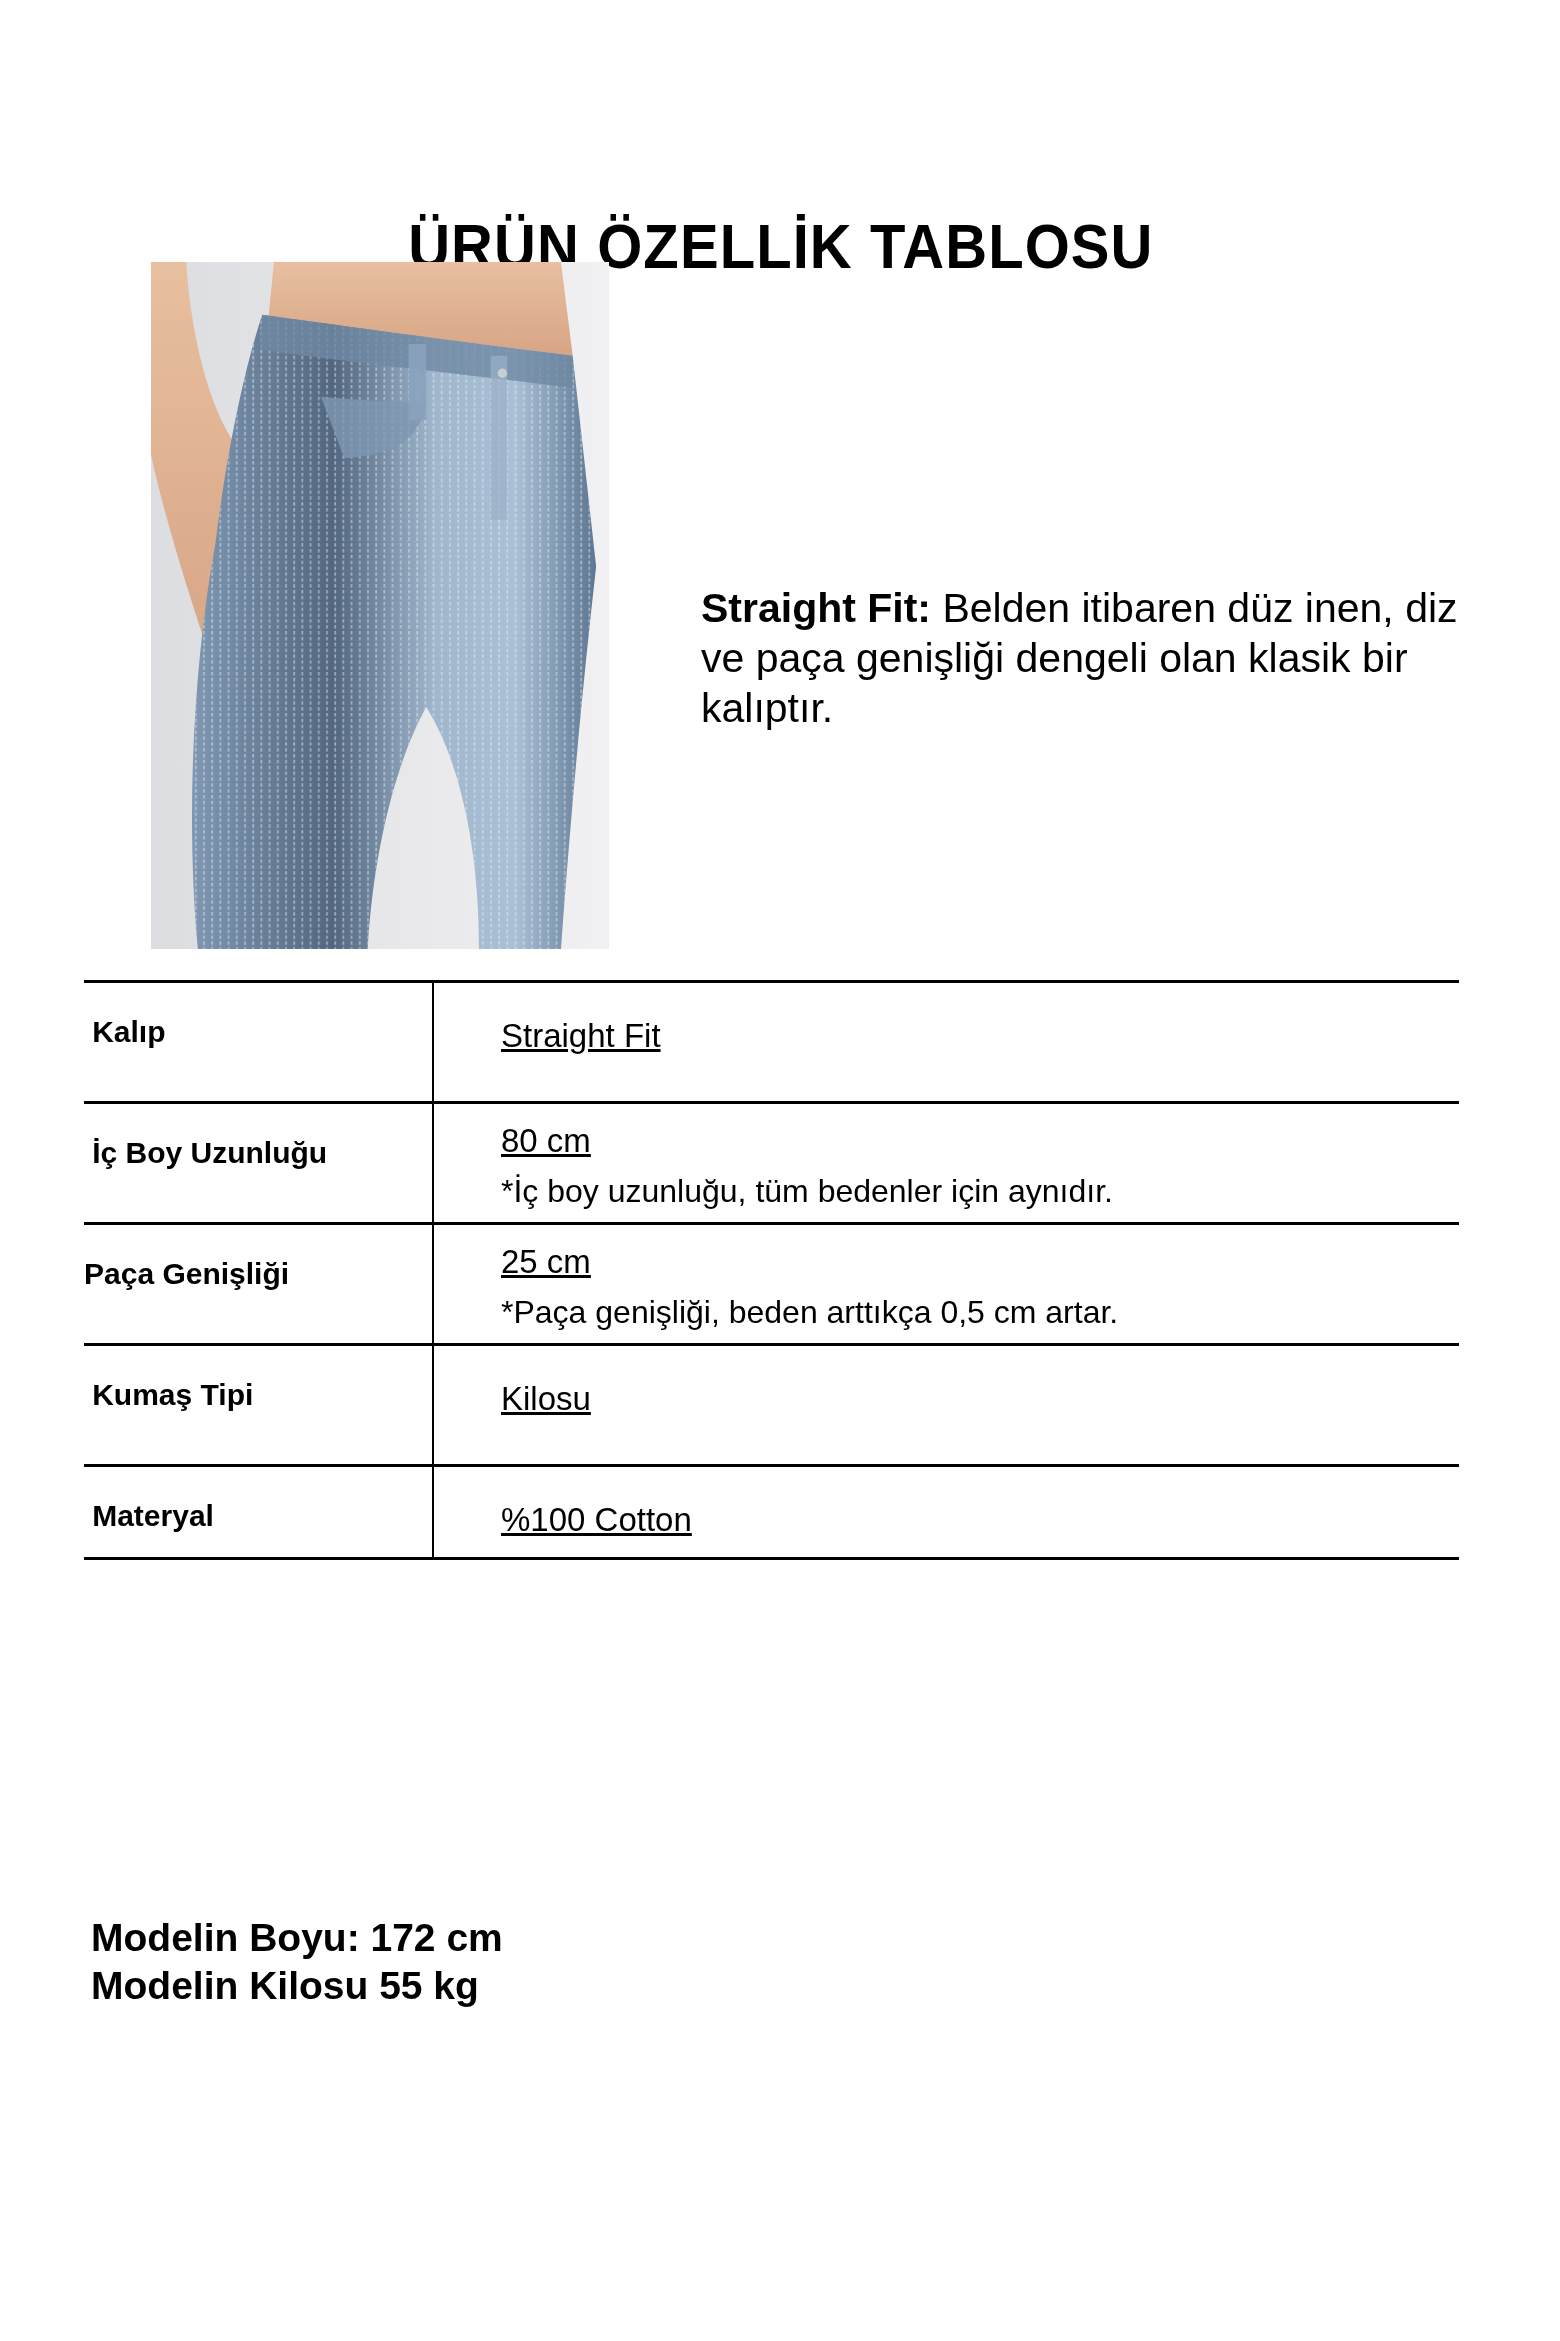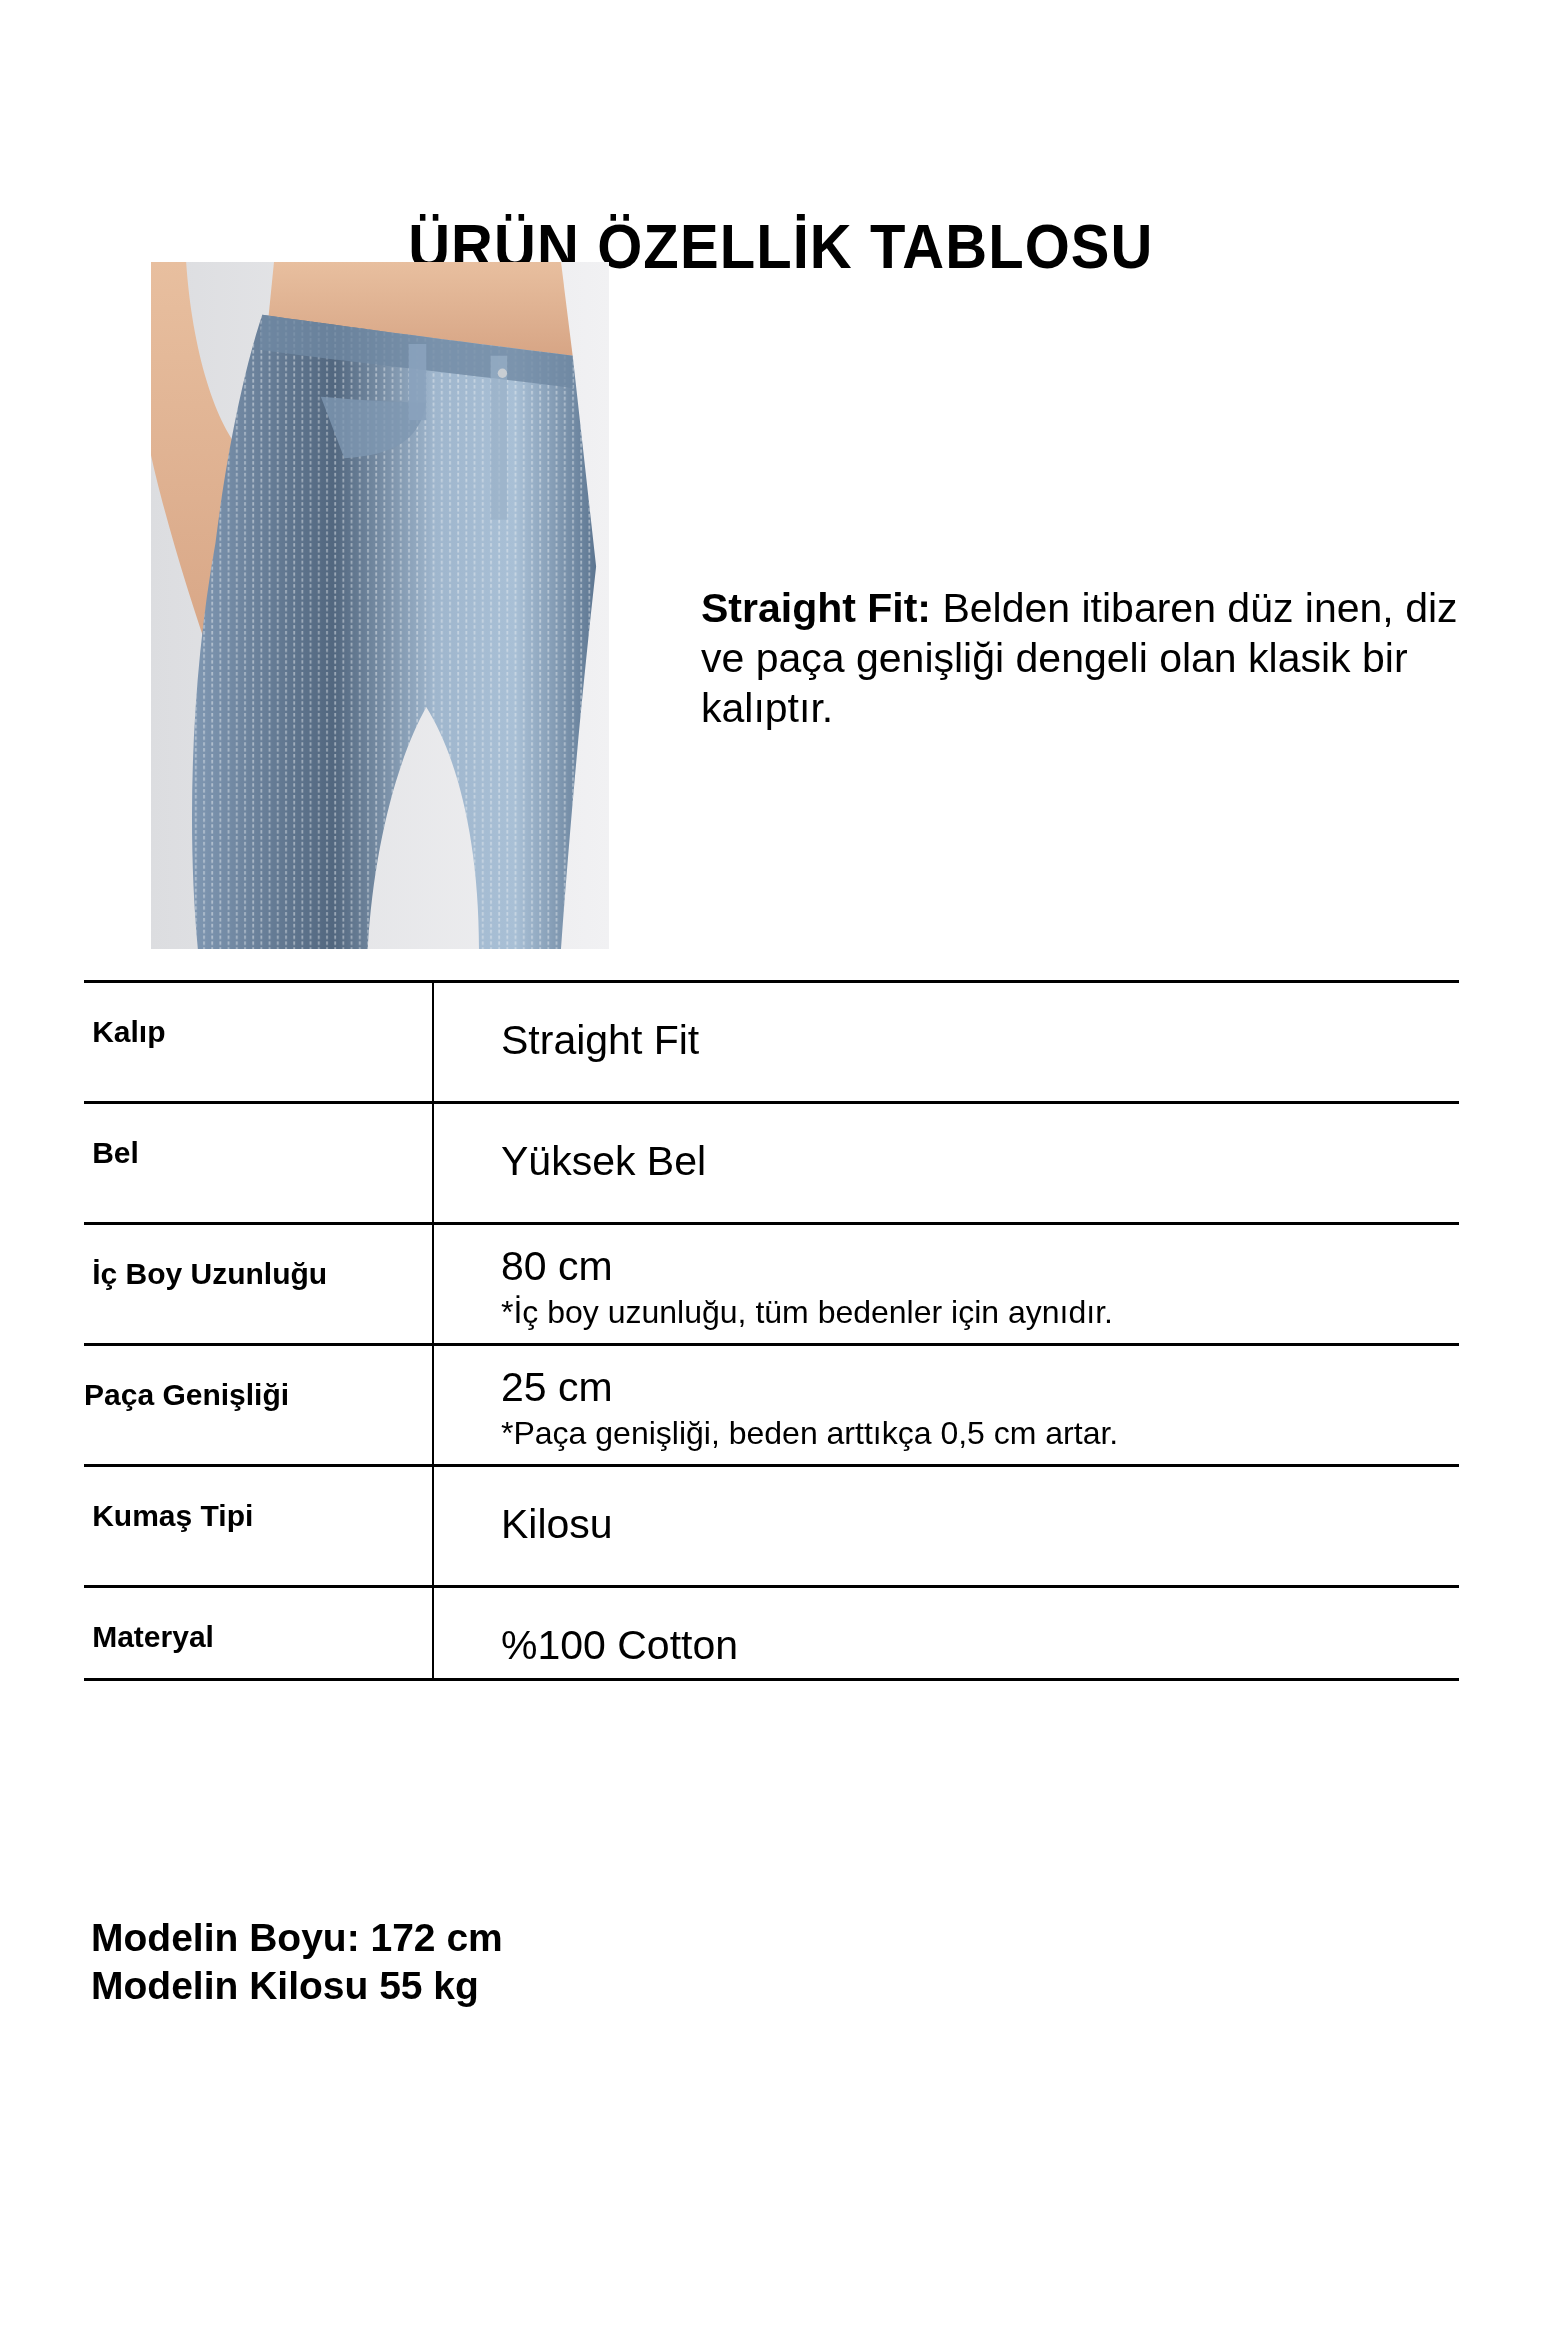--- a/index.html
+++ b/index.html
@@ -11,21 +11,21 @@
   .photo { position: absolute; left: 151px; top: 262px; width: 458px; height: 687px; overflow: hidden;
            background: #e9eaec; }
   .photo svg { display: block; width: 100%; height: 100%; }
   .desc { position: absolute; left: 701px; top: 542px; width: 761px; font-size: 41px; line-height: 50px; }
   .desc b { font-weight: 700; }
   .spec-table { position: absolute; left: 84px; top: 980px; width: 1375px; }
   .row { position: relative; height: 121px; border-top: 3.5px solid #000; box-sizing: border-box; }
   .row.last { border-bottom: 3.5px solid #000; height: 96px; }
   .row .divider { position: absolute; left: 348px; top: 0; bottom: 0; width: 2.3px; background: #000; }
   .row .label { position: absolute; left: 8.2px; top: 32px; font-size: 30px; font-weight: 700; white-space: nowrap; }
-  .row .value { position: absolute; left: 417px; top: 34px; font-size: 41px; white-space: nowrap; }
+  .row .value { position: absolute; left: 417px; top: 34px; font-size: 33px; white-space: nowrap; text-decoration: underline; }
   .row .value.with-note { top: 17.6px; }
   .row .note { position: absolute; left: 417px; top: 69px; font-size: 32px; white-space: nowrap; }
   .model-info { position: absolute; left: 91px; top: 1914px; width: 1370px; font-size: 39px; line-height: 48px; font-weight: bold; }
   .model-info div { white-space: normal; }
 </style>
 </head>
 <body>
 
 <h1 class="title">ÜRÜN ÖZELLİK TABLOSU</h1>
 
@@ -73,25 +73,20 @@
 </p>
 
 <div class="spec-table">
   <div class="row">
     <div class="divider"></div>
     <div class="label">Kalıp</div>
     <div class="value">Straight Fit</div>
   </div>
   <div class="row">
     <div class="divider"></div>
-    <div class="label">Bel</div>
-    <div class="value">Yüksek Bel</div>
-  </div>
-  <div class="row">
-    <div class="divider"></div>
     <div class="label">İç Boy Uzunluğu</div>
     <div class="value with-note">80 cm</div>
     <div class="note">*İç boy uzunluğu, tüm bedenler için aynıdır.</div>
   </div>
   <div class="row">
     <div class="divider"></div>
     <div class="label" style="left:0">Paça Genişliği</div>
     <div class="value with-note">25 cm</div>
     <div class="note">*Paça genişliği, beden arttıkça 0,5 cm artar.</div>
   </div>

